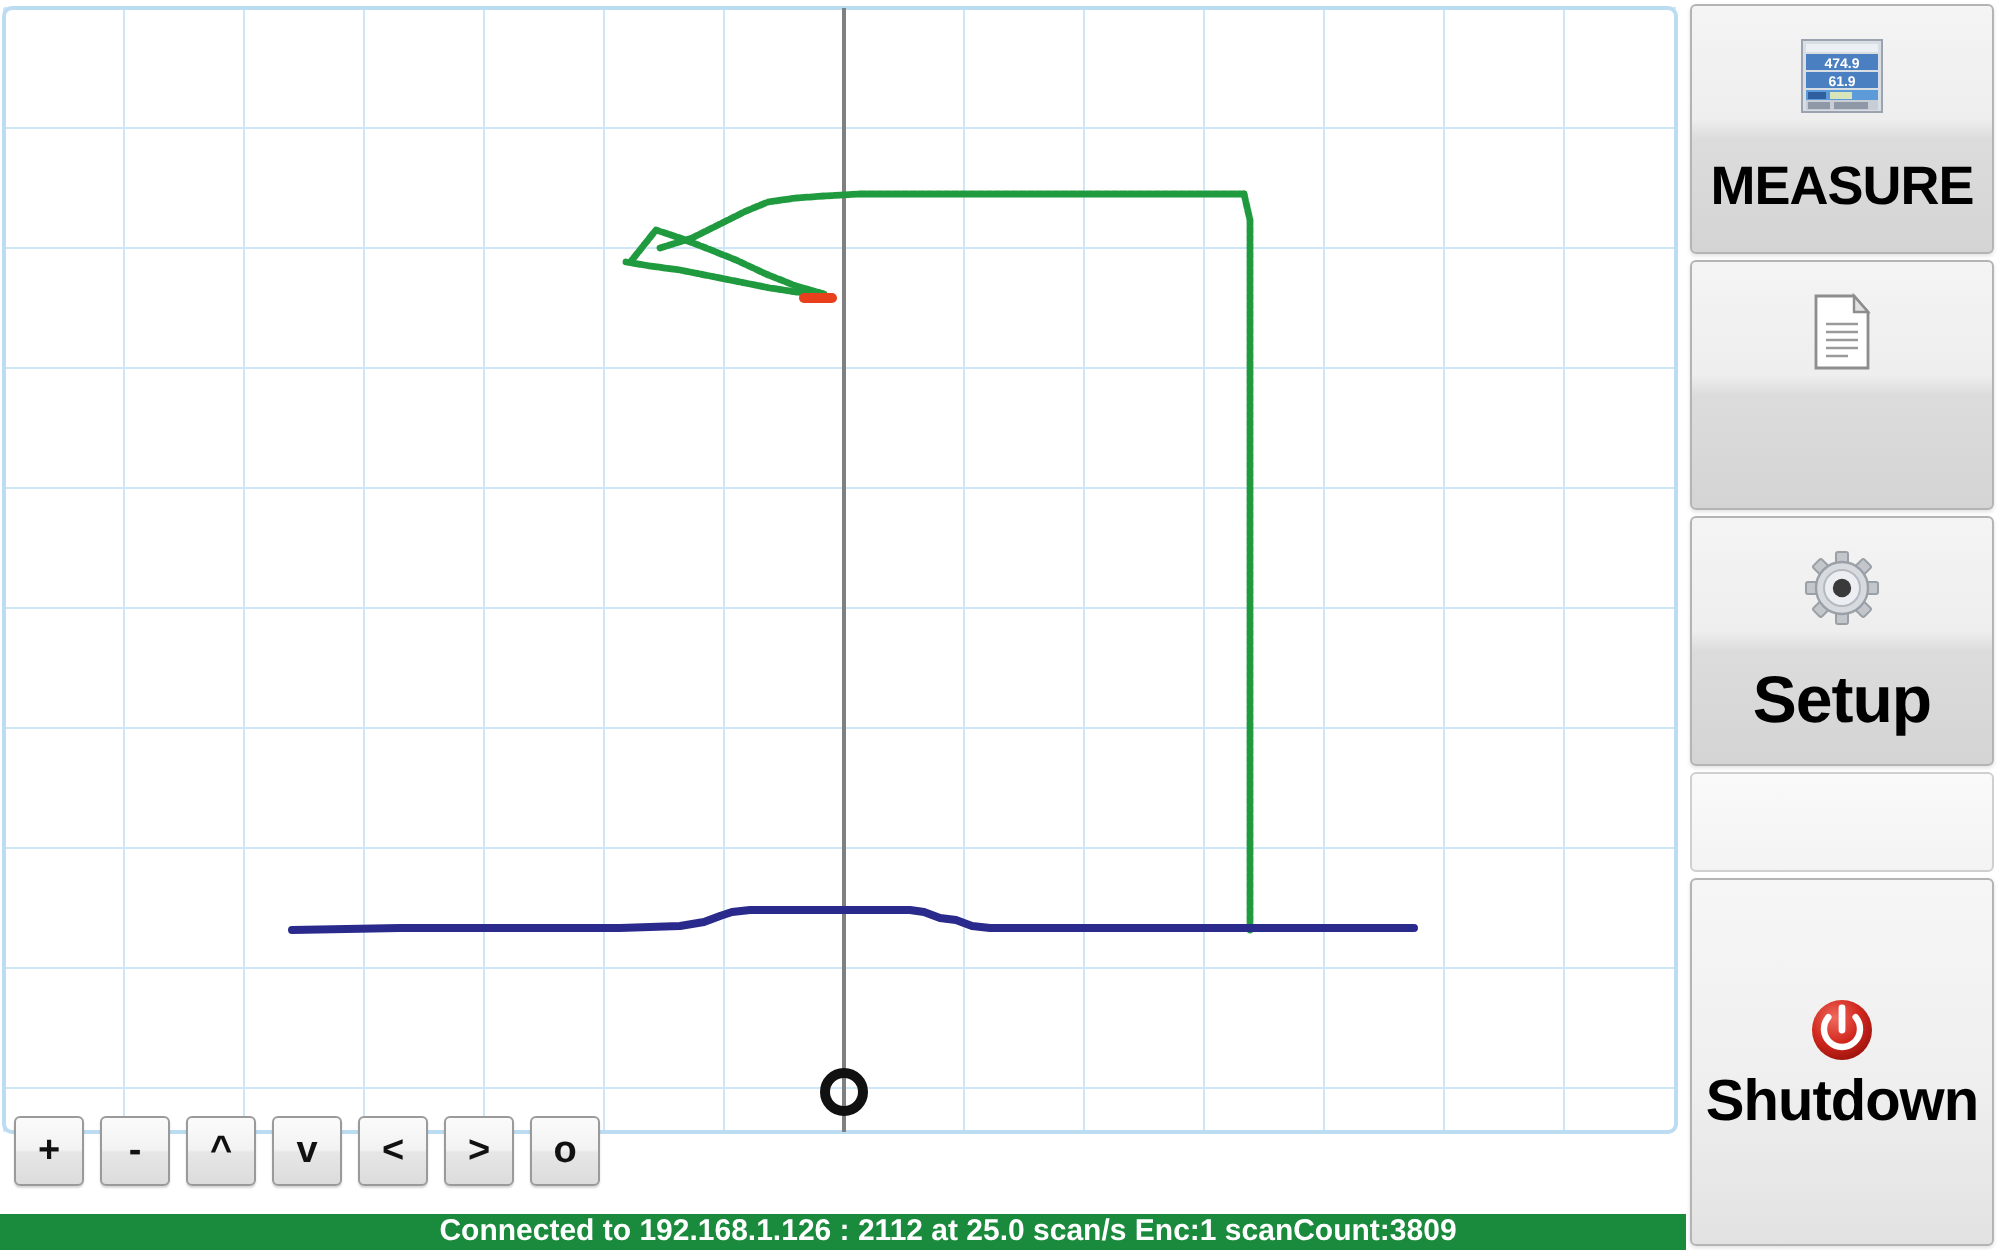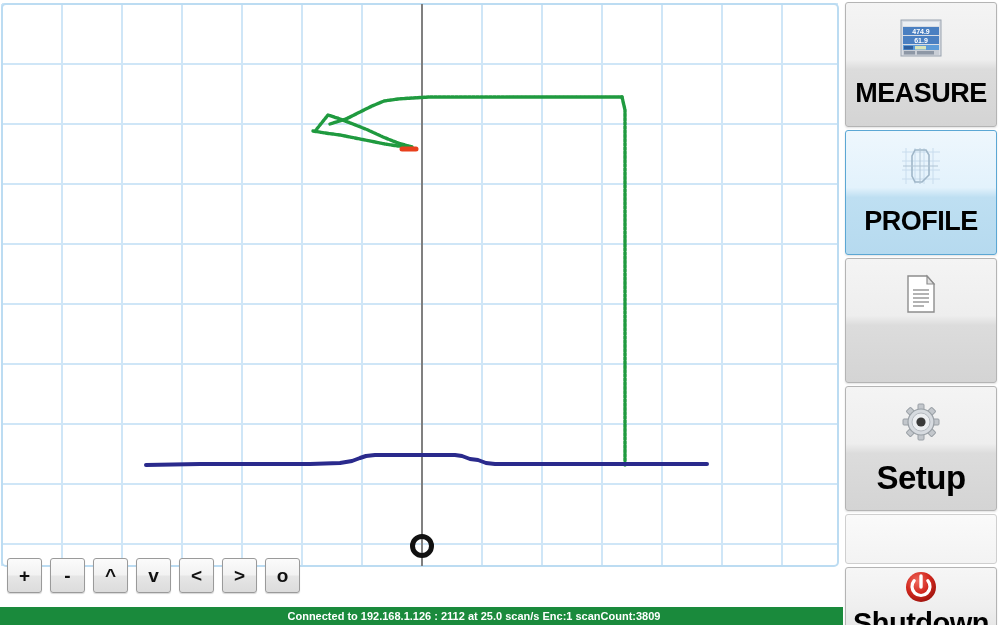--- a/index.html
+++ b/index.html
@@ -65,21 +65,21 @@
   
   #status-bar {
     position: absolute;
     left: 0;
     top: 607px;
     width: 948px;
     height: 18px;
     background: #1a8a3c;
     color: #ffffff;
     font-family: "Liberation Sans", sans-serif;
-    font-size: 11px;
+    font-size: 15px;
     font-weight: bold;
     line-height: 18px;
     text-align: center;
     white-space: nowrap;
     overflow: hidden;
   }
 
   
   #sidebar {
     position: absolute;
@@ -250,40 +250,20 @@
           <rect x="6" y="28" width="9" height="3.5" fill="#2f5f9e"></rect>
           <rect x="17" y="28" width="11" height="3.5" fill="#d8e4ba"></rect>
           <rect x="5" y="32" width="36" height="5" fill="#c9ced6"></rect>
           <rect x="6" y="33" width="11" height="3.5" fill="#8e98a6"></rect>
           <rect x="19" y="33" width="17" height="3.5" fill="#8e98a6"></rect>
         </svg>
       </div>
       <div class="nav-label big">MEASURE</div>
     </div>
 
-    <div class="nav-btn selected">
-      <div class="nav-icon">
-        <svg width="46" height="44" viewBox="0 0 46 44">
-          <g stroke="#c8dced" stroke-width="1" fill="none">
-            <line x1="8" y1="4" x2="8" y2="40"></line>
-            <line x1="17" y1="4" x2="17" y2="40"></line>
-            <line x1="26" y1="4" x2="26" y2="40"></line>
-            <line x1="35" y1="4" x2="35" y2="40"></line>
-            <line x1="4" y1="8" x2="42" y2="8"></line>
-            <line x1="4" y1="17" x2="42" y2="17"></line>
-            <line x1="4" y1="26" x2="42" y2="26"></line>
-            <line x1="4" y1="35" x2="42" y2="35"></line>
-          </g>
-          <path d="M17 6 L28 6 L31 11 L31 31 L24 38 L17 38 L14 32 L14 12 Z" fill="none" stroke="#9fb6c8" stroke-width="1.6"></path>
-          <line x1="5" y1="22" x2="40" y2="22" stroke="#b0c4d4" stroke-width="1"></line>
-          <line x1="22" y1="4" x2="22" y2="40" stroke="#b0c4d4" stroke-width="1"></line>
-        </svg>
-      </div>
-      <div class="nav-label big">PROFILE</div>
-    </div>
 
     <div class="nav-btn">
       <div class="nav-icon">
         <svg width="40" height="42" viewBox="0 0 40 42">
           <path d="M7 3 H26 L33 11 V39 H7 Z" fill="#ffffff" stroke="#8d8d8d" stroke-width="1.4"></path>
           <path d="M26 3 L26 11 L33 11 Z" fill="#e2e2e2" stroke="#8d8d8d" stroke-width="1.2"></path>
           <g stroke="#9a9a9a" stroke-width="1.3">
             <line x1="12" y1="17" x2="28" y2="17"></line>
             <line x1="12" y1="21" x2="28" y2="21"></line>
             <line x1="12" y1="25" x2="28" y2="25"></line>

